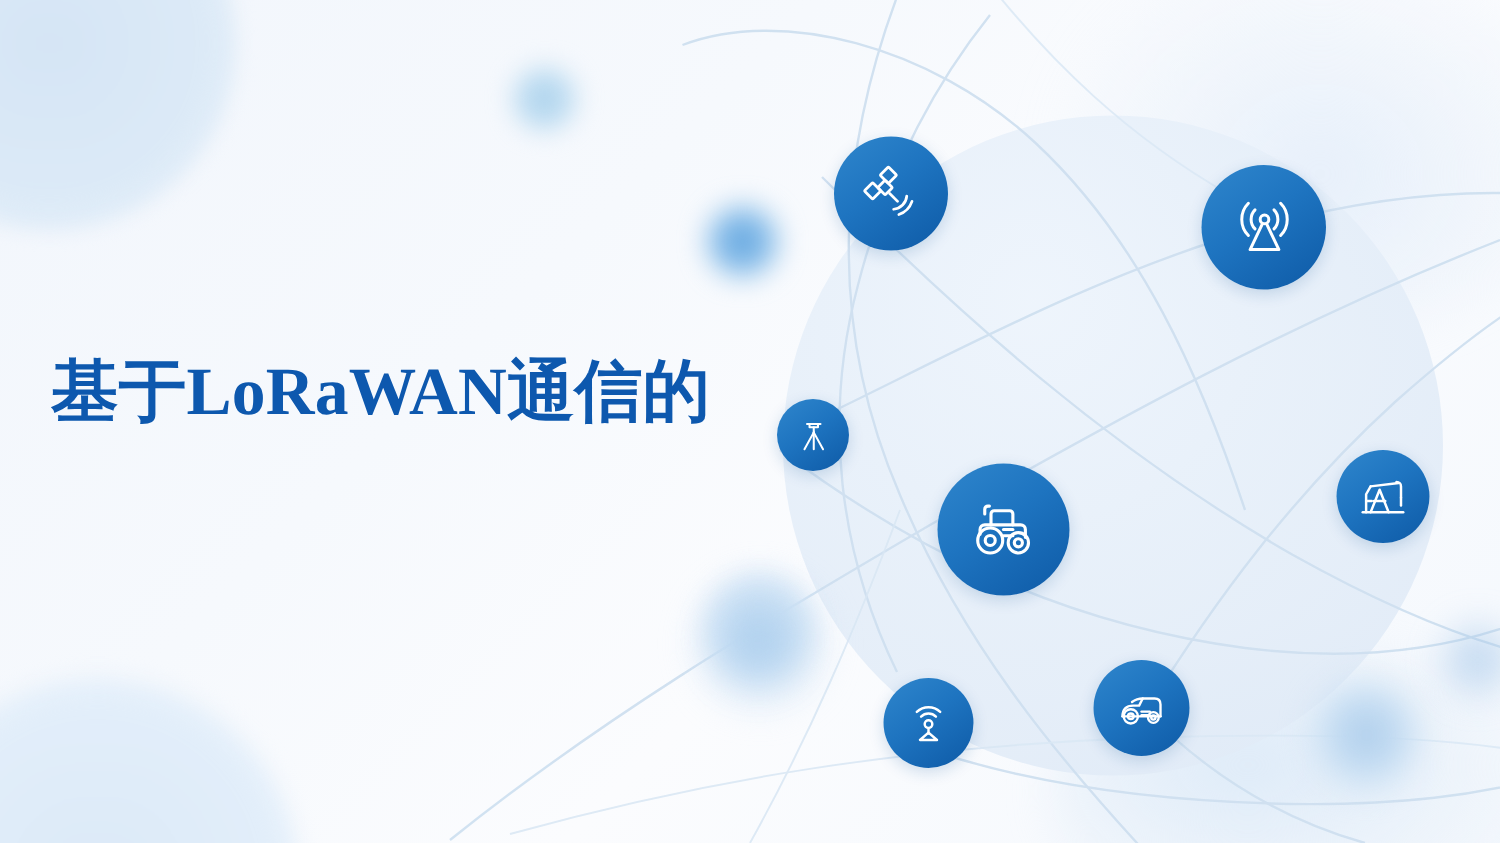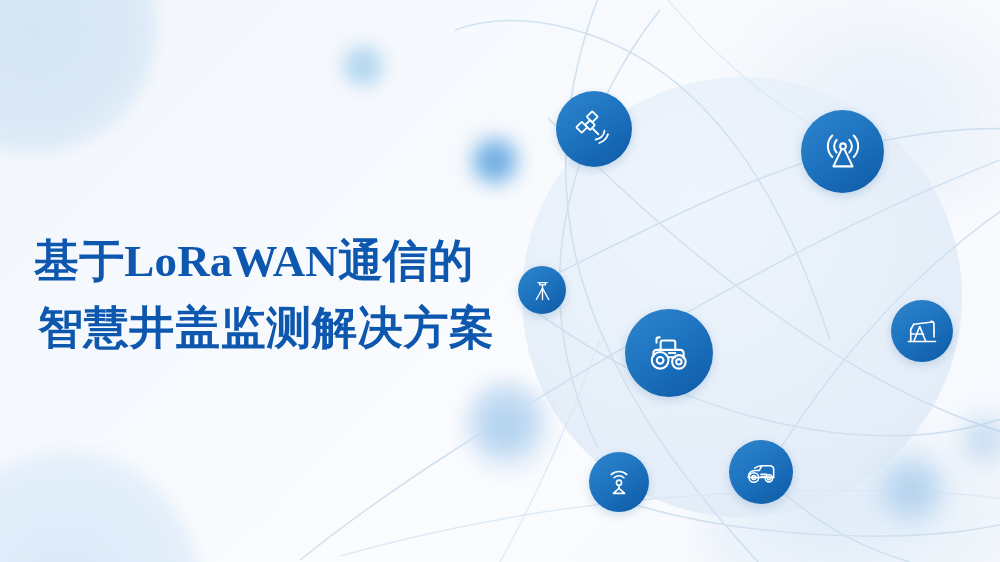--- a/index.html
+++ b/index.html
@@ -187,21 +187,20 @@
   <div class="blob blob-dot-top"></div>
   <div class="blob blob-dot-mid"></div>
   <div class="blob blob-dot-low"></div>
   <div class="blob blob-dot-bl2"></div>
   <div class="blob blob-dot-b3"></div>
   <div class="blob blob-dot-r1"></div>
   <div class="blob blob-dot-r2"></div>
 
   <div class="headline">
     <span class="line line1">基于LoRaWAN通信的</span>
-    <span class="line line2">智慧井盖监测解决方案</span>
   </div>
 
   <div class="node n-satellite">
     <svg width="42" height="42" viewBox="0 0 48 48" fill="none" stroke="#ffffff" stroke-width="2.1" stroke-linecap="round" stroke-linejoin="round">
       <rect x="17.5" y="5.5" width="9" height="9" rx="1" transform="rotate(45 22 10)"></rect>
       <rect x="5.5" y="17.5" width="9" height="9" rx="1" transform="rotate(45 10 22)"></rect>
       <rect x="15.5" y="15.5" width="8" height="8" rx="1" transform="rotate(45 19.5 19.5)"></rect>
       <path d="M23 24 L29 30"></path>
       <path d="M26 36 A11 11 0 0 0 36 26"></path>
       <path d="M30 40 A16 16 0 0 0 40 30"></path>

